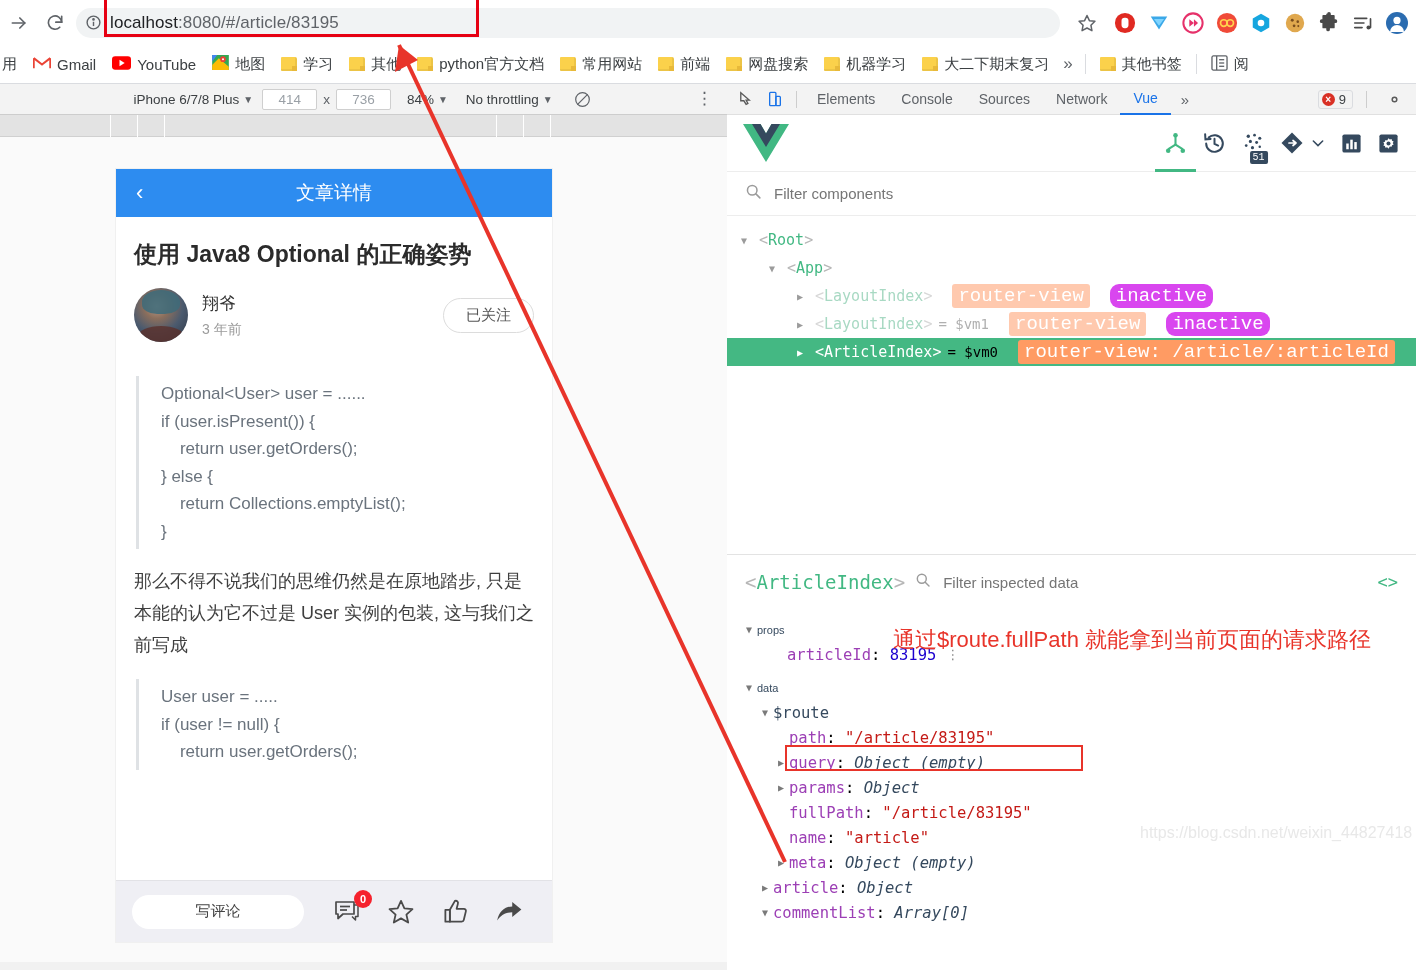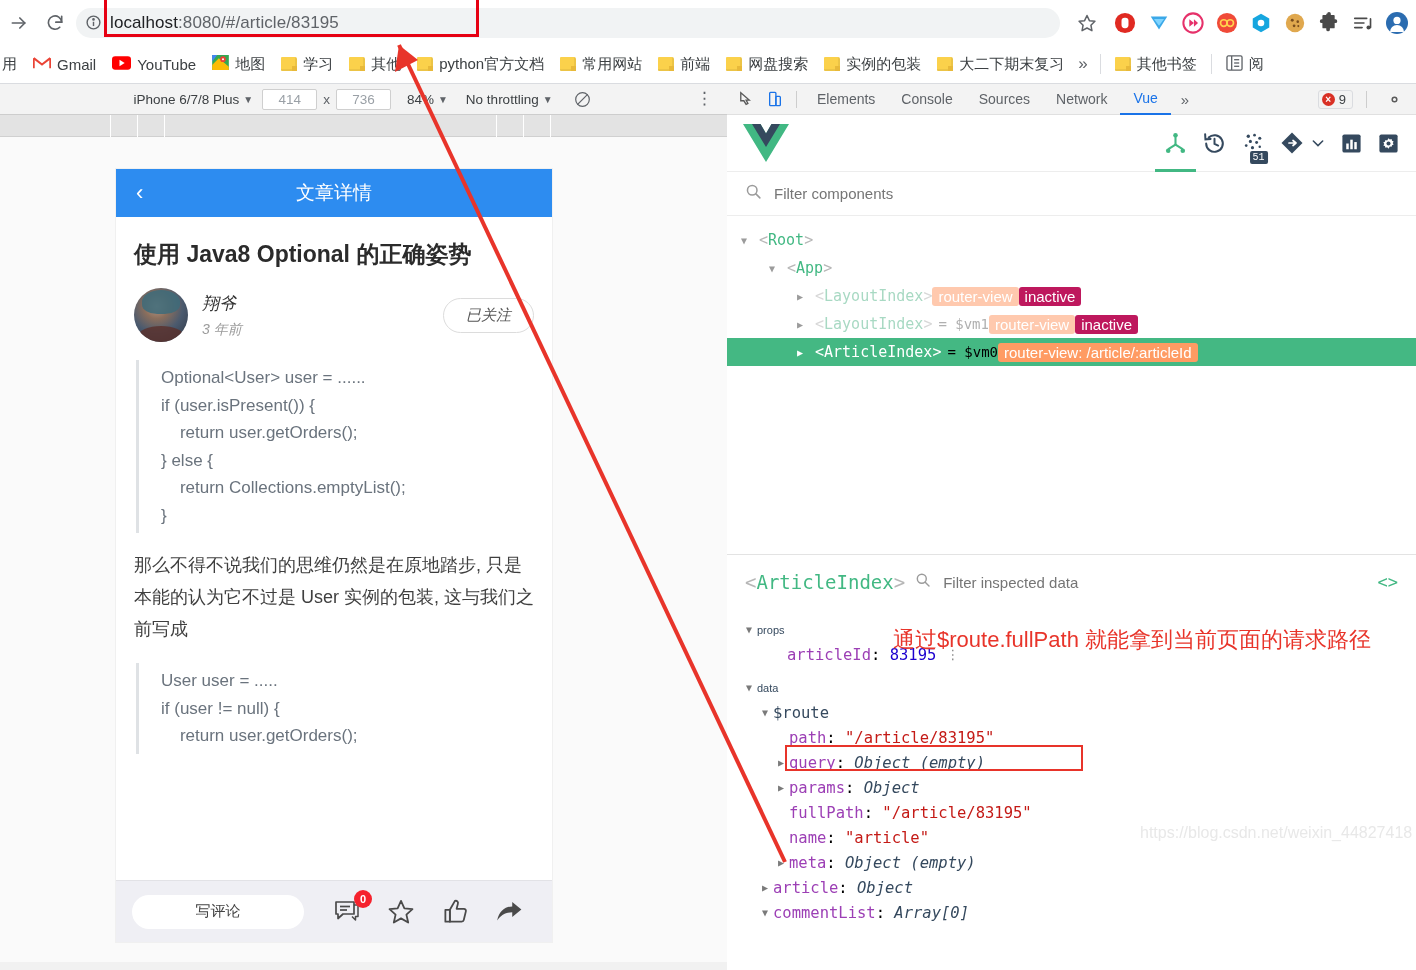--- a/index.html
+++ b/index.html
@@ -107,21 +107,21 @@
     box-shadow: 0 0 0 1px rgba(0,0,0,0.04);
   }
   .ph-header {
     height: 48px; background:#2d8cf0; display:flex; align-items:center;
     position:relative;
   }
   .ph-back { position:absolute; left:20px; color:#fff; font-size:22px; line-height:1; }
   .ph-title { flex:1; text-align:center; color:#fff; font-size:19px; font-weight:500;}
   .ph-body { padding: 16px 18px 0 18px; }
   .art-title { font-size: 23px; font-weight: bold; color:#2b2b2b; line-height:1.35; margin: 6px 0 18px 0;}
-  .author-row { display:flex; align-items:center; margin-bottom: 18px; font-style: italic;}
+  .author-row { display:flex; align-items:center; margin-bottom: 34px;}
   .avatar {
     width: 54px; height: 54px; border-radius: 50%; flex:none;
     background: radial-gradient(circle at 42% 34%, #b99a86 0%, #8a6e5c 26%, #4b5a6e 55%, #2c3442 100%);
     position:relative; overflow:hidden;
   }
   .avatar:before{
     content:""; position:absolute; left:8px; top:2px; width:38px;height:24px;border-radius:50% 50% 40% 40%;
     background:#3d6b7a; opacity:.85;
   }
   .avatar:after{
@@ -213,25 +213,25 @@
   .tree { padding: 10px 0 0 0; height: 338px; overflow:hidden;
     font-family: "DejaVu Sans Mono", monospace; font-size:15px; }
   .tnode { display:flex; align-items:center; height:28px; padding-left: 14px; }
   .tnode .arrow { width:18px; color:#9b9b9b; font-size:10px; flex:none;}
   .tag { color:#b7b7b7; }
   .tag .nm { color:#42b883; }
   .tag.dim .nm { color:#a8d9c3; }
   .tag.dim { color:#d8d8d8; }
   .vm { color:#b0b0b0; font-size:14px; margin-left:6px;}
   .pill {
-    border-radius:3px; padding: 1px 6px; font-size:15px; margin-left:0;
-    font-family:Liberation Sans, sans-serif;
+    border-radius:3px; padding: 1px 6px; font-size:19px; margin-left:20px;
+    font-family:Liberation Mono, monospace;
   }
   .pill.router { background:#ffc9ae; color:#ffffff; }
-  .pill.inactive { background:#be185d; color:#ffffff; }
+  .pill.inactive { background:#d946ef; color:#ffffff;border-radius:9px; }
   .tnode.selected { background:#44b883; }
   .tnode.selected .tag { color:#fff; }
   .tnode.selected .tag .nm { color:#fff; }
   .tnode.selected .arrow { color:#fff; }
   .tnode.selected .vm { color:#000000; }
   .tnode.selected .pill.router { background:#ff9b63; color:#fff; }
 
   
   .inspector-head {
     border-top:1px solid #e3e3e3; height:55px; display:flex; align-items:center;
@@ -430,21 +430,21 @@
     <div class="bm">
       <span class="folder-ico"></span>
       <span class="bm-label">前端</span>
     </div>
     <div class="bm">
       <span class="folder-ico"></span>
       <span class="bm-label">网盘搜索</span>
     </div>
     <div class="bm">
       <span class="folder-ico"></span>
-      <span class="bm-label">实例的包装</span>
+      <span class="bm-label">机器学习</span>
     </div>
     <div class="bm">
       <span class="folder-ico"></span>
       <span class="bm-label">大二下期末复习</span>
     </div>
     <div class="chev-more">»</div>
     <div class="bm-sep"></div>
     <div class="bm">
       <span class="folder-ico"></span>
       <span class="bm-label">其他书签</span>

